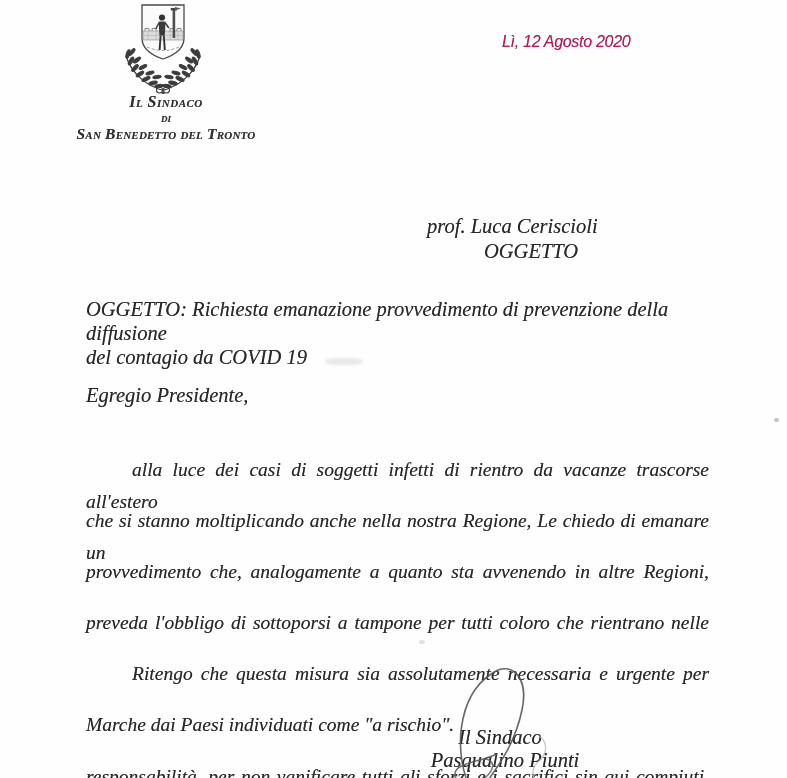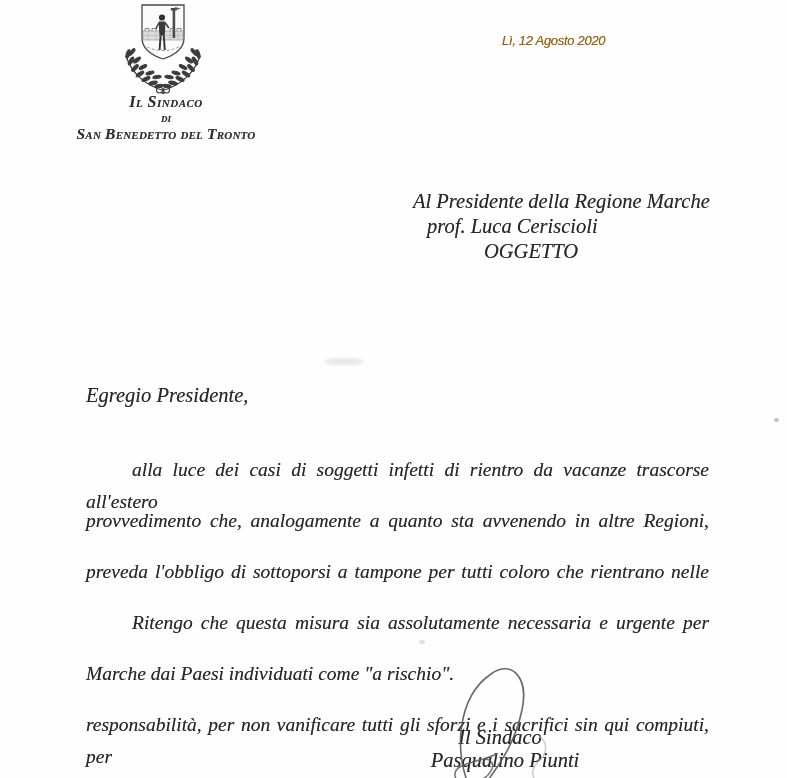--- a/index.html
+++ b/index.html
@@ -26,22 +26,22 @@
     color: #303030;
   }
   .office .o1 { font-size: 16px; line-height: 17px; letter-spacing: 0.5px; }
   .office .o2 { font-size: 13px; line-height: 15px; }
   .office .o3 { font-size: 15.5px; line-height: 17px; letter-spacing: 0.2px; }
 
   
   .date {
     position: absolute; left: 502px; top: 33px;
     font-family: "Liberation Sans", sans-serif;
-    font-style: italic; font-size: 13px;
-    letter-spacing: -0.3px; color: #a16207;
+    font-style: italic; font-size: 16px;
+    letter-spacing: -0.3px; color: #be185d;
   }
 
   
   .rcpt { position: absolute; font-style: italic; font-size: 20.5px; }
   .rcpt1 { left: 413px; top: 190px; }
   .rcpt2 { left: 427px; top: 215px; }
   .rcpt3 { left: 484px; top: 240px; }
 
   
   .subject { position: absolute; left: 86px; top: 297px; width: 625px;
@@ -124,29 +124,33 @@
   </svg>
 
   <div class="office">
     <div class="o1 soft">Il Sindaco</div>
     <div class="o2 soft">di</div>
     <div class="o3 soft">San Benedetto del Tronto</div>
   </div>
 
   <div class="date soft">Lì, 12 Agosto 2020</div>
 
-  <div class="rcpt rcpt1 soft">Al Presidente della Regione Marche</div>
   <div class="rcpt rcpt2 soft">prof. Luca Ceriscioli</div>
   <div class="rcpt rcpt3 soft">OGGETTO</div>
 
+  <div class="subject">
+    <div class="soft">OGGETTO: Richiesta emanazione provvedimento di prevenzione della diffusione</div>
+    <div class="soft">del contagio da COVID 19</div>
+  </div>
 
   <div class="salutation soft">Egregio Presidente,</div>
 
   <div class="body">
     <div class="bline indent soft">alla luce dei casi di soggetti infetti di rientro da vacanze trascorse all'estero</div>
+    <div class="bline soft">che si stanno moltiplicando anche nella nostra Regione, Le chiedo di emanare un</div>
     <div class="bline soft">provvedimento che, analogamente a quanto sta avvenendo in altre Regioni,</div>
     <div class="bline soft">preveda l'obbligo di sottoporsi a tampone per tutti coloro che rientrano nelle</div>
     <div class="bline indent soft">Ritengo che questa misura sia assolutamente necessaria e urgente per</div>
     <div class="bline lastline soft">Marche dai Paesi individuati come "a rischio".</div>
     <div class="bline soft">responsabilità, per non vanificare tutti gli sforzi e i sacrifici sin qui compiuti, per</div>
   </div>
 
 
   <div class="sig-role soft">Il Sindaco</div>
   <div class="sig-name soft">Pasqualino Piunti</div>

